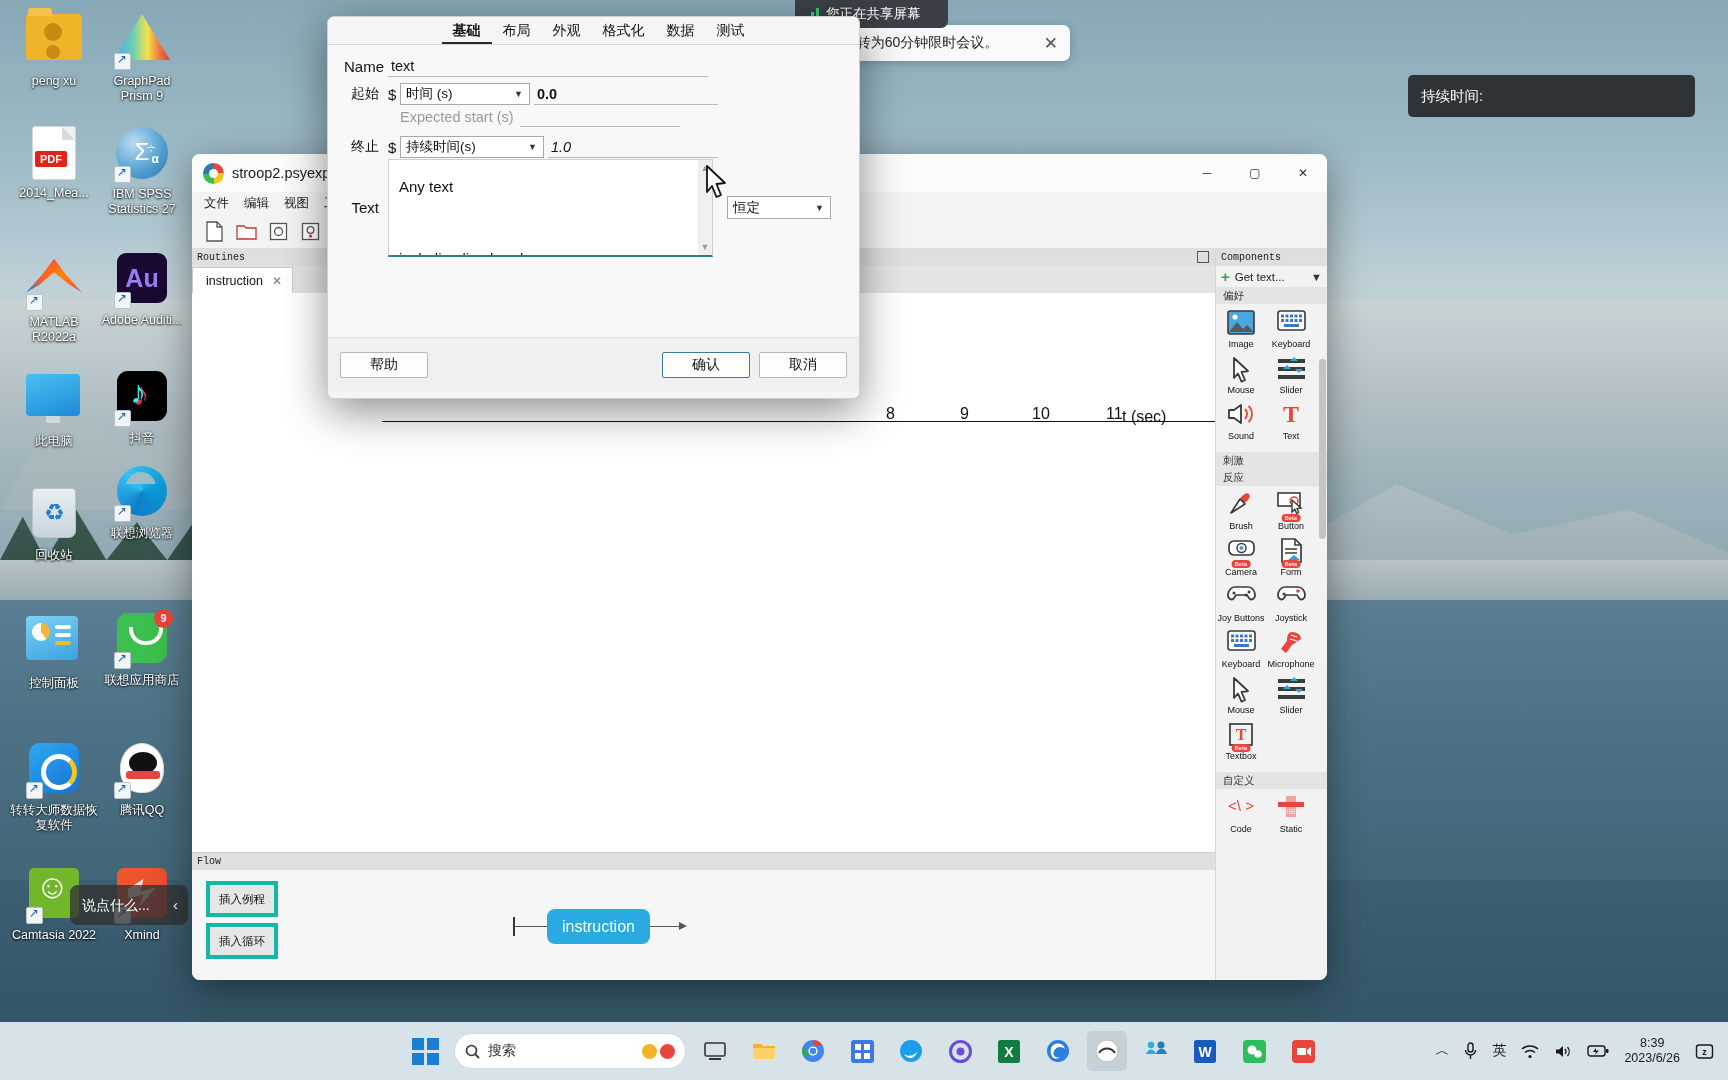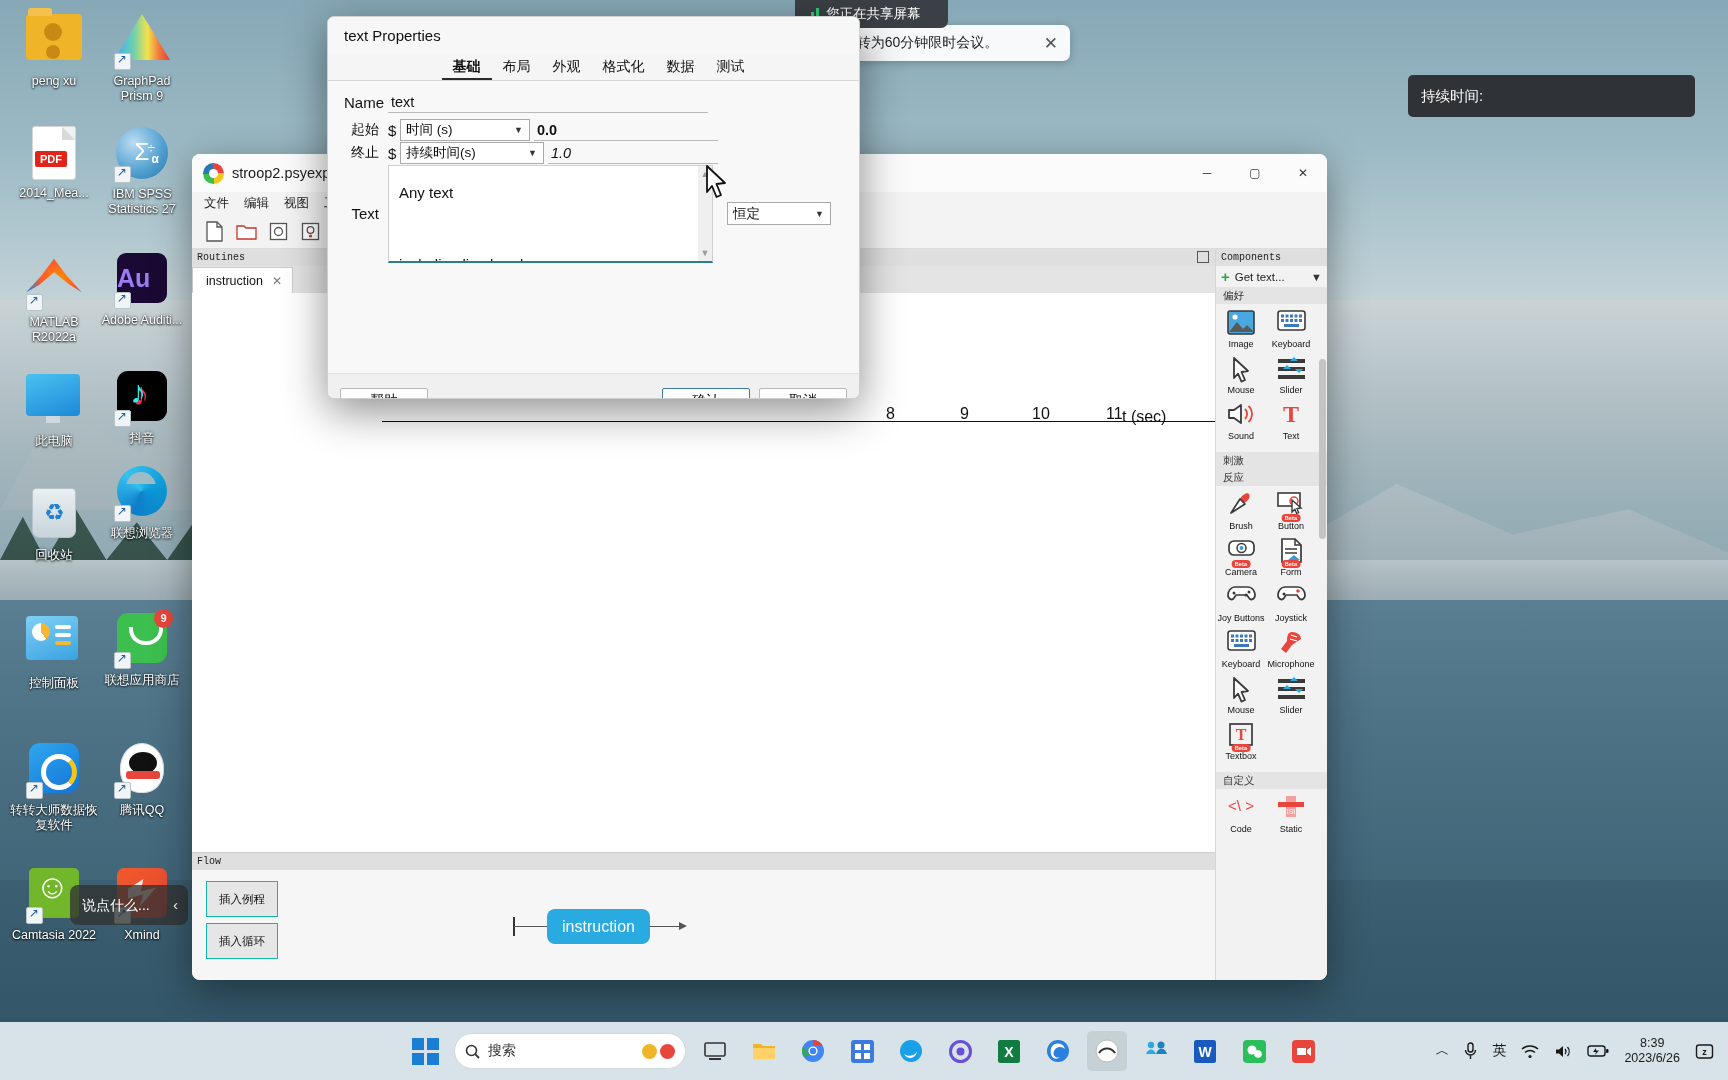--- a/index.html
+++ b/index.html
@@ -60,21 +60,21 @@
   .ico-pdf span{position:absolute;left:2px;bottom:12px;background:#e2231a;color:#fff;font-size:11px;font-weight:bold;padding:2px 5px;border-radius:2px;}
   .ico-spss{width:52px;height:52px;margin:2px auto;border-radius:50%;
     background:radial-gradient(circle at 34% 30%,#bcdcf2,#4f9fd0 60%,#2f78ad);
     color:#fff;font-size:24px;text-align:center;line-height:50px;position:relative;}
   .ico-spss b{font-size:12px;position:absolute;right:9px;top:7px;}
   .ico-spss i{font-size:14px;position:absolute;right:13px;bottom:6px;font-style:normal;}
   .ico-matlab{width:56px;height:48px;margin-top:5px;
      background:radial-gradient(ellipse at 60% 45%,#ff8a00 0%,#ff5a2b 40%,#2a7fc4 75%,#56b3e8 100%);
      clip-path:polygon(0% 78%,28% 42%,50% 8%,72% 42%,100% 78%,78% 62%,50% 36%,24% 62%);}
   .ico-au{width:50px;height:50px;margin:3px auto;background:#1a0a33;border-radius:9px;color:#9a7cf4;
-     font-size:25px;font-weight:bold;text-align:left;line-height:50px;}
+     font-size:25px;font-weight:bold;text-align:center;line-height:50px;}
   .ico-pc{width:54px;height:42px;margin-top:6px;background:linear-gradient(160deg,#49c2f0,#1e88d8);border-radius:4px;position:relative;}
   .ico-pc:after{content:"";position:absolute;left:20px;bottom:-7px;width:14px;height:7px;background:#cfd8de;}
   .ico-tiktok{width:50px;height:50px;margin:3px auto;background:#010101;border-radius:11px;position:relative;}
   .ico-tiktok:after{content:"♪";position:absolute;left:13px;top:3px;font-size:32px;color:#25f4ee;
      text-shadow:3px 2px 0 #fe2c55;}
   .ico-bin{width:44px;height:50px;margin:3px auto;background:linear-gradient(180deg,#e9eff2,#c8d4da);
      border-radius:4px 4px 7px 7px;position:relative;border:1px solid #b6c3ca;}
   .ico-bin:after{content:"♻";position:absolute;left:11px;top:10px;font-size:23px;color:#1f7fd0;}
   .ico-edge{width:50px;height:50px;margin:3px auto;border-radius:50%;
      background:conic-gradient(from 200deg,#0f7ec8,#35c1f1,#0b9bd8,#0f7ec8);position:relative;}
@@ -154,21 +154,21 @@
   .pp-tab{height:26px;background:#fff;display:flex;align-items:center;gap:9px;padding:0 10px 0 13px;
     font-size:12.5px;color:#111;border:1px solid #c9c9c9;border-bottom:none;}
   .pp-tab .x{color:#777;font-size:12px;cursor:pointer;}
   .pp-canvas{flex:1;background:#fff;position:relative;overflow:hidden;}
   .tick-lbl{position:absolute;font-size:16px;color:#111;}
   .tl-line{position:absolute;height:1px;background:#111;}
 
   .pp-flow{height:128px;border-top:1px solid #cfcfcf;background:#f6f6f6;position:relative;}
   .pp-flow-hdr{height:17px;background:#dfdfdf;font-family:"Liberation Mono","DejaVu Sans Mono",monospace;
     font-size:10px;color:#222;padding-left:5px;line-height:17px;}
-  .flow-btn{position:absolute;left:14px;width:72px;height:36px;background:#e6e6e6;border:1px solid #14b8a6;
+  .flow-btn{position:absolute;left:14px;width:72px;height:36px;background:#e6e6e6;border:4px solid #14b8a6;
     font-size:11.5px;color:#111;display:flex;align-items:center;justify-content:center;cursor:pointer;}
   .flow-routine{position:absolute;left:355px;top:56px;width:103px;height:35px;background:#29abe2;border-radius:8px;
     color:#fff;font-size:16px;display:flex;align-items:center;justify-content:center;cursor:pointer;}
   .flow-rail{position:absolute;left:322px;top:73px;width:170px;height:1px;background:#555;}
   .flow-cap{position:absolute;left:321px;top:64px;width:2px;height:19px;background:#333;}
   .flow-arrow{position:absolute;left:487px;top:69px;width:0;height:0;border-left:8px solid #555;
     border-top:4px solid transparent;border-bottom:4px solid transparent;}
 
   
   .pp-comp{width:112px;background:#f2f2f2;border-left:1px solid #d6d6d6;display:flex;flex-direction:column;
@@ -745,23 +745,20 @@
         </div>
       </div>
 
       <div class="comp-scroll"></div>
     </div>
   </div>
 </div>
 
 <div class="dlg">
 
-  <div class="dlg-title">
-    <span>text Properties</span>
-  </div>
 
   <div class="dlg-tabs">
     <div class="dlg-tab active"><span>基础</span></div>
     <div class="dlg-tab"><span>布局</span></div>
     <div class="dlg-tab"><span>外观</span></div>
     <div class="dlg-tab"><span>格式化</span></div>
     <div class="dlg-tab"><span>数据</span></div>
     <div class="dlg-tab"><span>测试</span></div>
   </div>
 
@@ -775,20 +772,24 @@
     <div class="row" style="margin-bottom:1px">
       <div class="lab cn">起始</div>
       <span class="dollar">$</span>
       <div class="sel">
         <span>时间 (s)</span>
         <span class="cv">▼</span>
       </div>
       <input class="uline" style="width: 184px; margin-left: 4px; font-weight: bold;" value="0.0">
     </div>
 
+    <div class="row" style="margin-bottom:9px;padding-left:56px">
+      <span class="sub-lab">Expected start (s)</span>
+      <input class="uline" style="width: 160px;" value="">
+    </div>
 
     <div class="row" style="margin-bottom:1px">
       <div class="lab cn">终止</div>
       <span class="dollar">$</span>
       <div class="sel" style="width:144px">
         <span>持续时间(s)</span>
         <span class="cv">▼</span>
       </div>
       <input class="uline" style="width: 170px; margin-left: 4px; font-style: italic;" value="1.0">
     </div>

